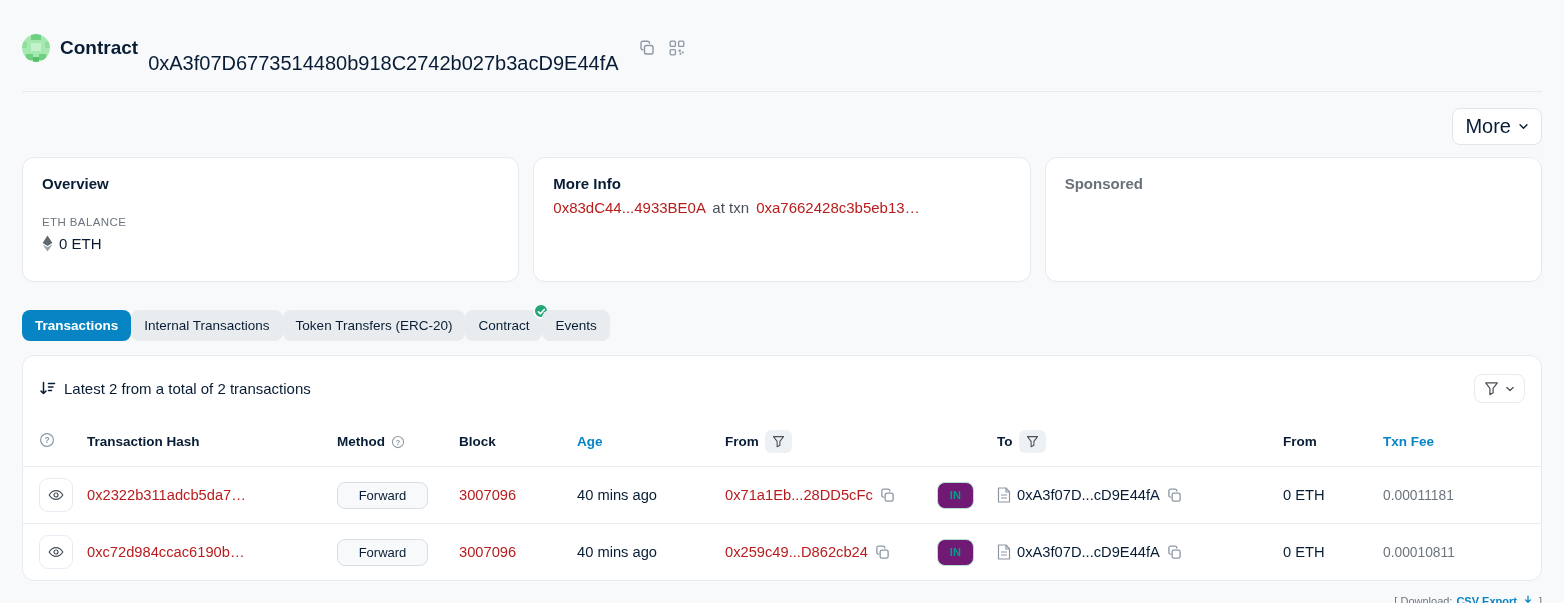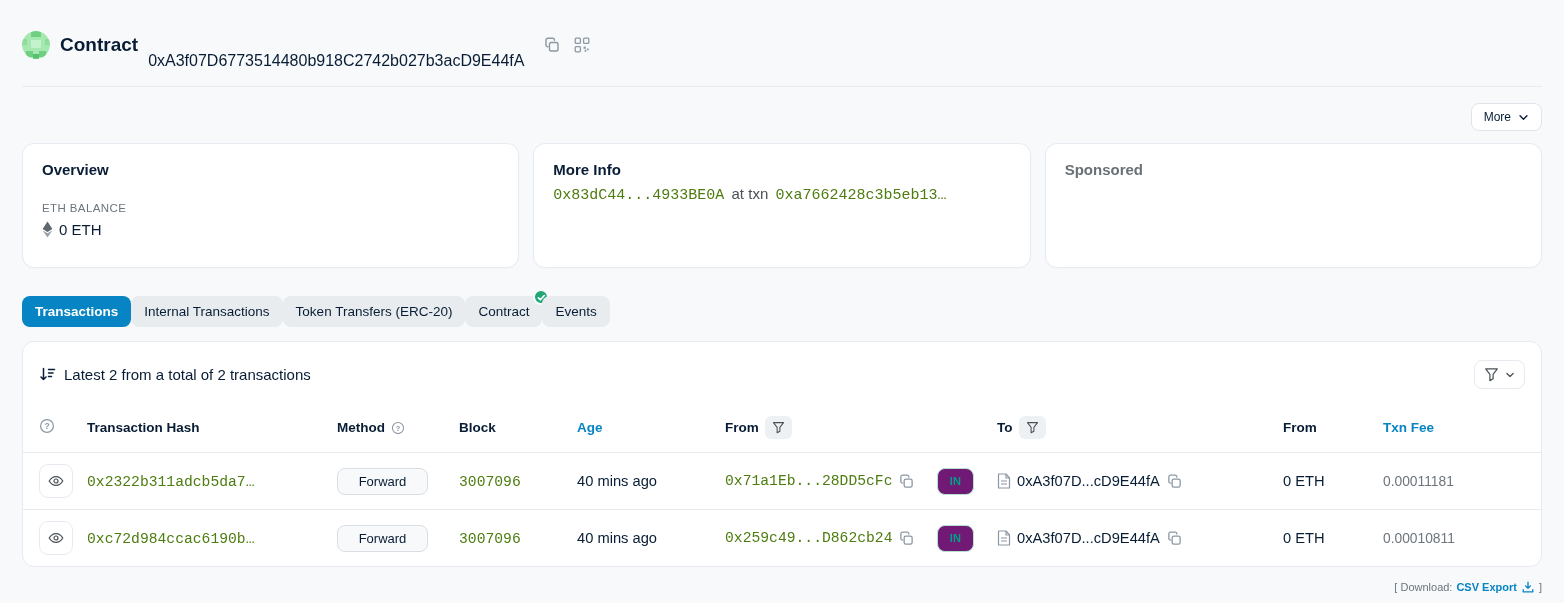--- a/index.html
+++ b/index.html
@@ -9,52 +9,52 @@
     font-family: "Liberation Sans", sans-serif;
     color: #081d35;
     font-size: 15px;
   }
   .page { padding: 0 22px; }
 
   
   .hdr { display: flex; align-items: center; gap: 10px; padding-top: 20px; }
   .avatar { width: 28px; height: 28px; border-radius: 50%; flex: 0 0 auto; }
   .hdr-title { font-size: 19px; font-weight: 700; }
-  .hdr-addr { font-size: 16px; font-weight: 400; color: #081d35; margin-top: 32px; }
+  .hdr-addr { font-size: 20px; font-weight: 400; color: #081d35; margin-top: 32px; }
   .icon-btn {
     background: none; border: none; cursor: pointer; color: #8c98a4;
     display: inline-flex; align-items: center; padding: 2px;
   }
   .hdr-rule { border-bottom: 1px solid #e7eaf0; margin-top: 16px; }
 
   
   .more-row { display: flex; justify-content: flex-end; margin: 16px 0 12px; }
   .more-btn {
     display: inline-flex; align-items: center; gap: 7px;
     background: #fff; border: 1px solid #e0e4eb; border-radius: 8px;
-    padding: 6px 12px; font-size: 12px; font-weight: 500; color: #081d35;
+    padding: 6px 12px; font-size: 20px; font-weight: 500; color: #081d35;
     font-family: inherit; cursor: pointer;
   }
 
   
   .cards { display: grid; grid-template-columns: 1fr 1fr 1fr; gap: 14px; }
   .card {
     background: #fff; border: 1px solid #e7eaf0; border-radius: 12px;
     padding: 17px 19px; height: 125px;
     box-shadow: 0 1px 2px rgba(24,40,60,.02);
   }
   .card-title { font-size: 15px; font-weight: 700; }
   .card-title.muted { color: #697077; }
   .mini-label {
     margin-top: 24px; font-size: 11.5px; letter-spacing: .4px;
     color: #6c757d; font-weight: 400;
   }
   .balance-line { margin-top: 7px; display: flex; align-items: center; gap: 6px; font-size: 15px; }
   .creator-line { margin-top: 7px; font-size: 15px; }
-  .link { color: #4d7c0f; text-decoration: none; cursor: pointer; font-family: Liberation Mono, monospace; }
+  .link { color: #b91c1c; text-decoration: none; cursor: pointer; }
   .creator-connector { color: #495057; margin: 0 3px; }
 
   
   .tabs { display: flex; gap: 0; margin: 28px 0 14px; }
   .tab {
     position: relative; border: none; cursor: pointer; font-family: inherit;
     background: #e9ecef; color: #081d35; font-size: 13.5px; font-weight: 500;
     padding: 8px 13px; border-radius: 8px;
   }
   .tab.active { background: #0784c3; color: #fff; font-weight: 600; }

